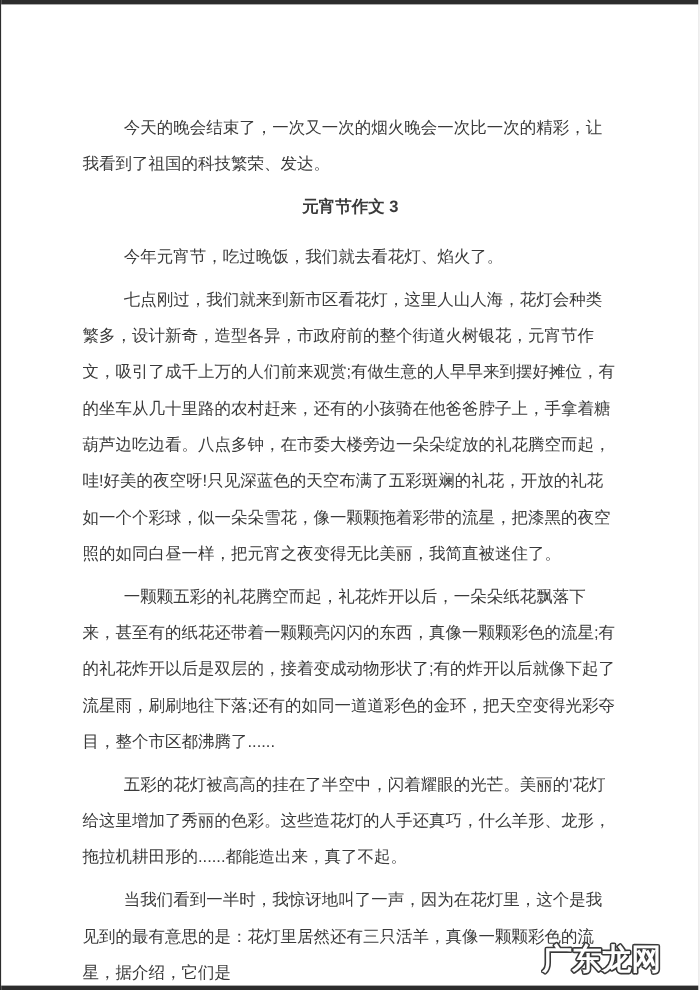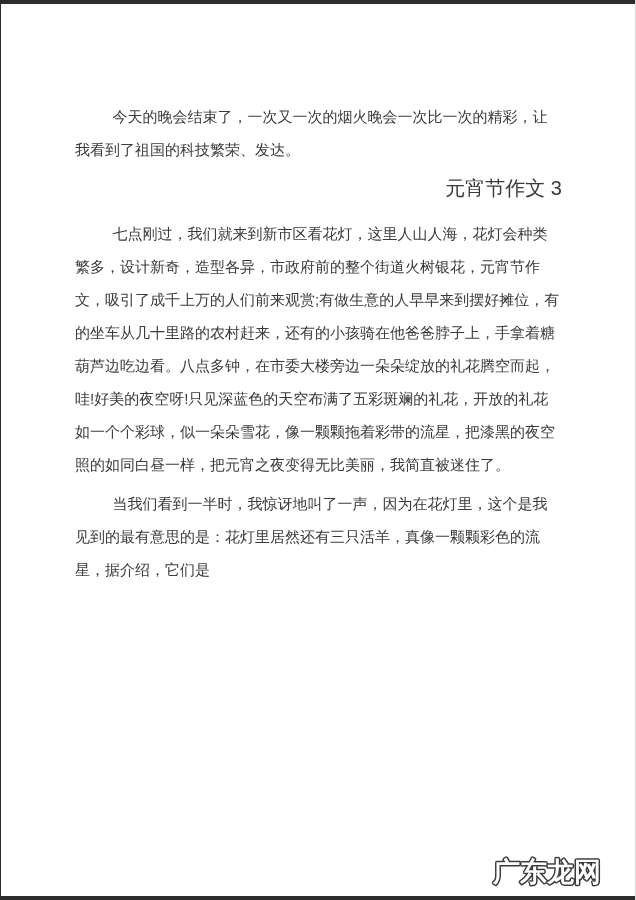--- a/index.html
+++ b/index.html
@@ -38,24 +38,24 @@
     line-height: 33px;
     text-align: left;
     word-break: break-all;
   }
   .content p {
     margin: 0 0 6px 0;
     text-indent: 2.5em;
   }
   .essay-title {
     margin: 0 0 12px 0;
-    font-size: 20px;
-    font-weight: normal;
+    font-size: 15px;
+    font-weight: bold;
     line-height: 33px;
-    text-align: right;
+    text-align: center;
     color: #3a3a3a;
   }
   .watermark {
     position: absolute;
     right: 28px;
     bottom: 10px;
     width: 120px;
     height: 38px;
   }
   .watermark text {
@@ -71,21 +71,24 @@
 </style>
 </head>
 <body>
 
 <div class="page">
   <div class="edge-bar top"></div>
 
   <div class="content">
     <p>今天的晚会结束了，一次又一次的烟火晚会一次比一次的精彩，让我看到了祖国的科技繁荣、发达。</p>
     <h2 class="essay-title">元宵节作文 3</h2>
+    <p>今年元宵节，吃过晚饭，我们就去看花灯、焰火了。</p>
     <p>七点刚过，我们就来到新市区看花灯，这里人山人海，花灯会种类繁多，设计新奇，造型各异，市政府前的整个街道火树银花，元宵节作文，吸引了成千上万的人们前来观赏;有做生意的人早早来到摆好摊位，有的坐车从几十里路的农村赶来，还有的小孩骑在他爸爸脖子上，手拿着糖葫芦边吃边看。八点多钟，在市委大楼旁边一朵朵绽放的礼花腾空而起，哇!好美的夜空呀!只见深蓝色的天空布满了五彩斑斓的礼花，开放的礼花如一个个彩球，似一朵朵雪花，像一颗颗拖着彩带的流星，把漆黑的夜空照的如同白昼一样，把元宵之夜变得无比美丽，我简直被迷住了。</p>
+    <p>一颗颗五彩的礼花腾空而起，礼花炸开以后，一朵朵纸花飘落下来，甚至有的纸花还带着一颗颗亮闪闪的东西，真像一颗颗彩色的流星;有的礼花炸开以后是双层的，接着变成动物形状了;有的炸开以后就像下起了流星雨，刷刷地往下落;还有的如同一道道彩色的金环，把天空变得光彩夺目，整个市区都沸腾了......</p>
+    <p>五彩的花灯被高高的挂在了半空中，闪着耀眼的光芒。美丽的'花灯给这里增加了秀丽的色彩。这些造花灯的人手还真巧，什么羊形、龙形，拖拉机耕田形的......都能造出来，真了不起。</p>
     <p>当我们看到一半时，我惊讶地叫了一声，因为在花灯里，这个是我见到的最有意思的是：花灯里居然还有三只活羊，真像一颗颗彩色的流星，据介绍，它们是</p>
   </div>
 
   <svg class="watermark" viewBox="0 0 120 38" xmlns="http://www.w3.org/2000/svg">
     <text x="60" y="29" text-anchor="middle">广东龙网</text>
   </svg>
 
   <div class="edge-bar bottom"></div>
 </div>
 

